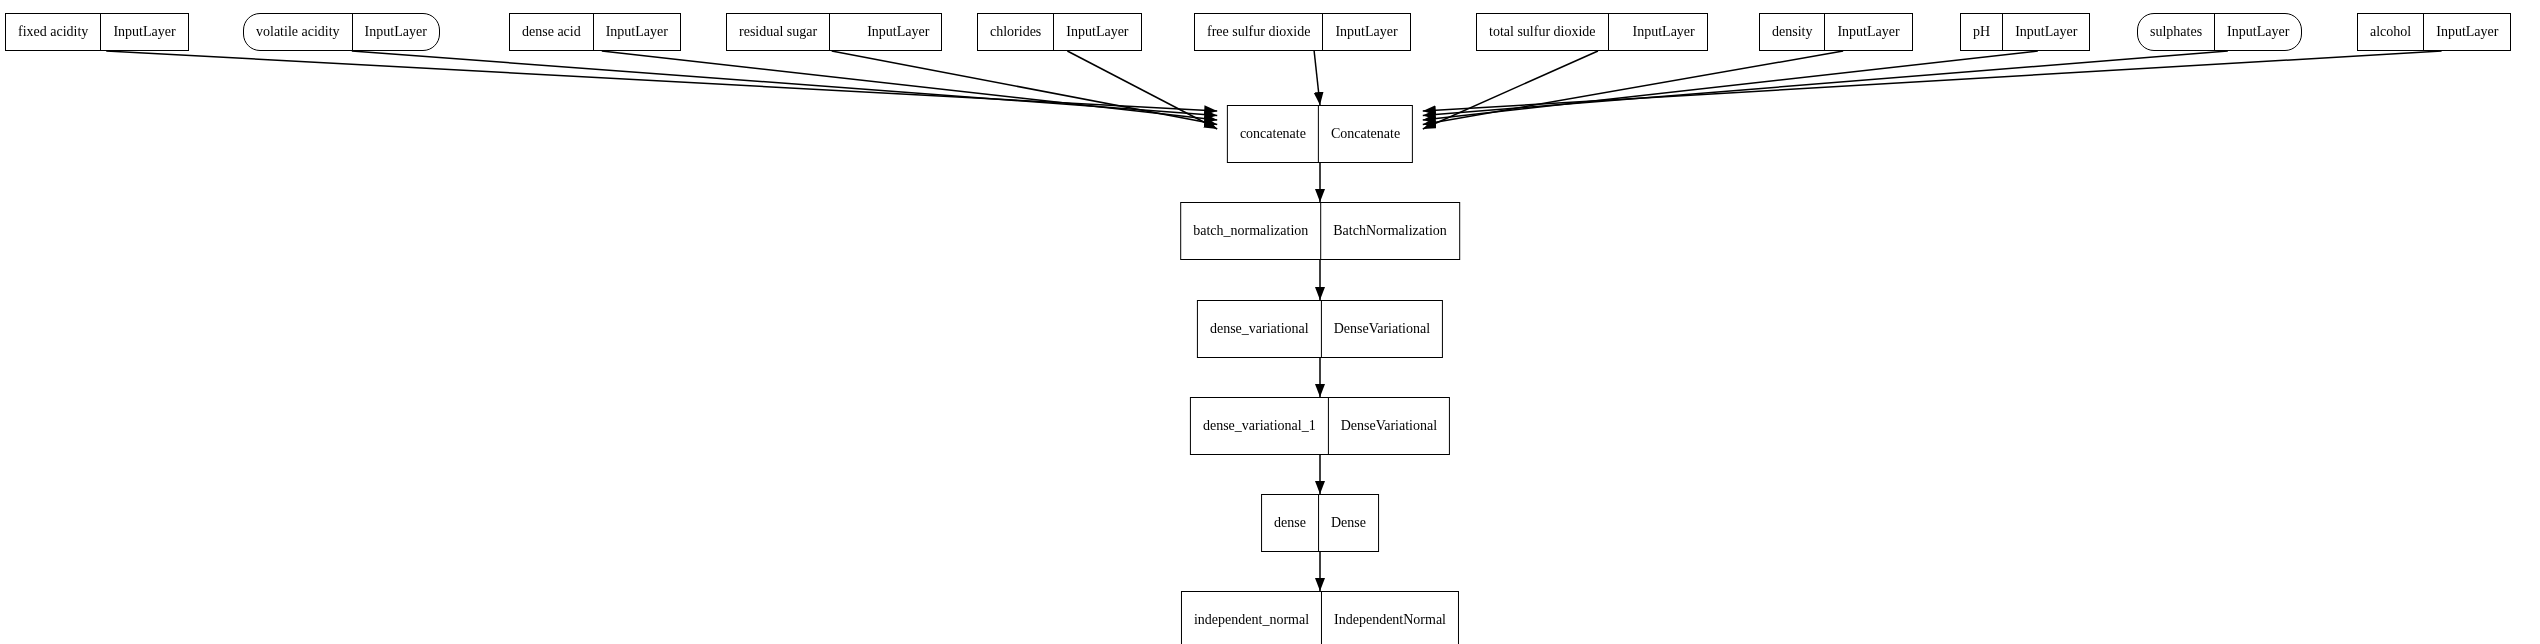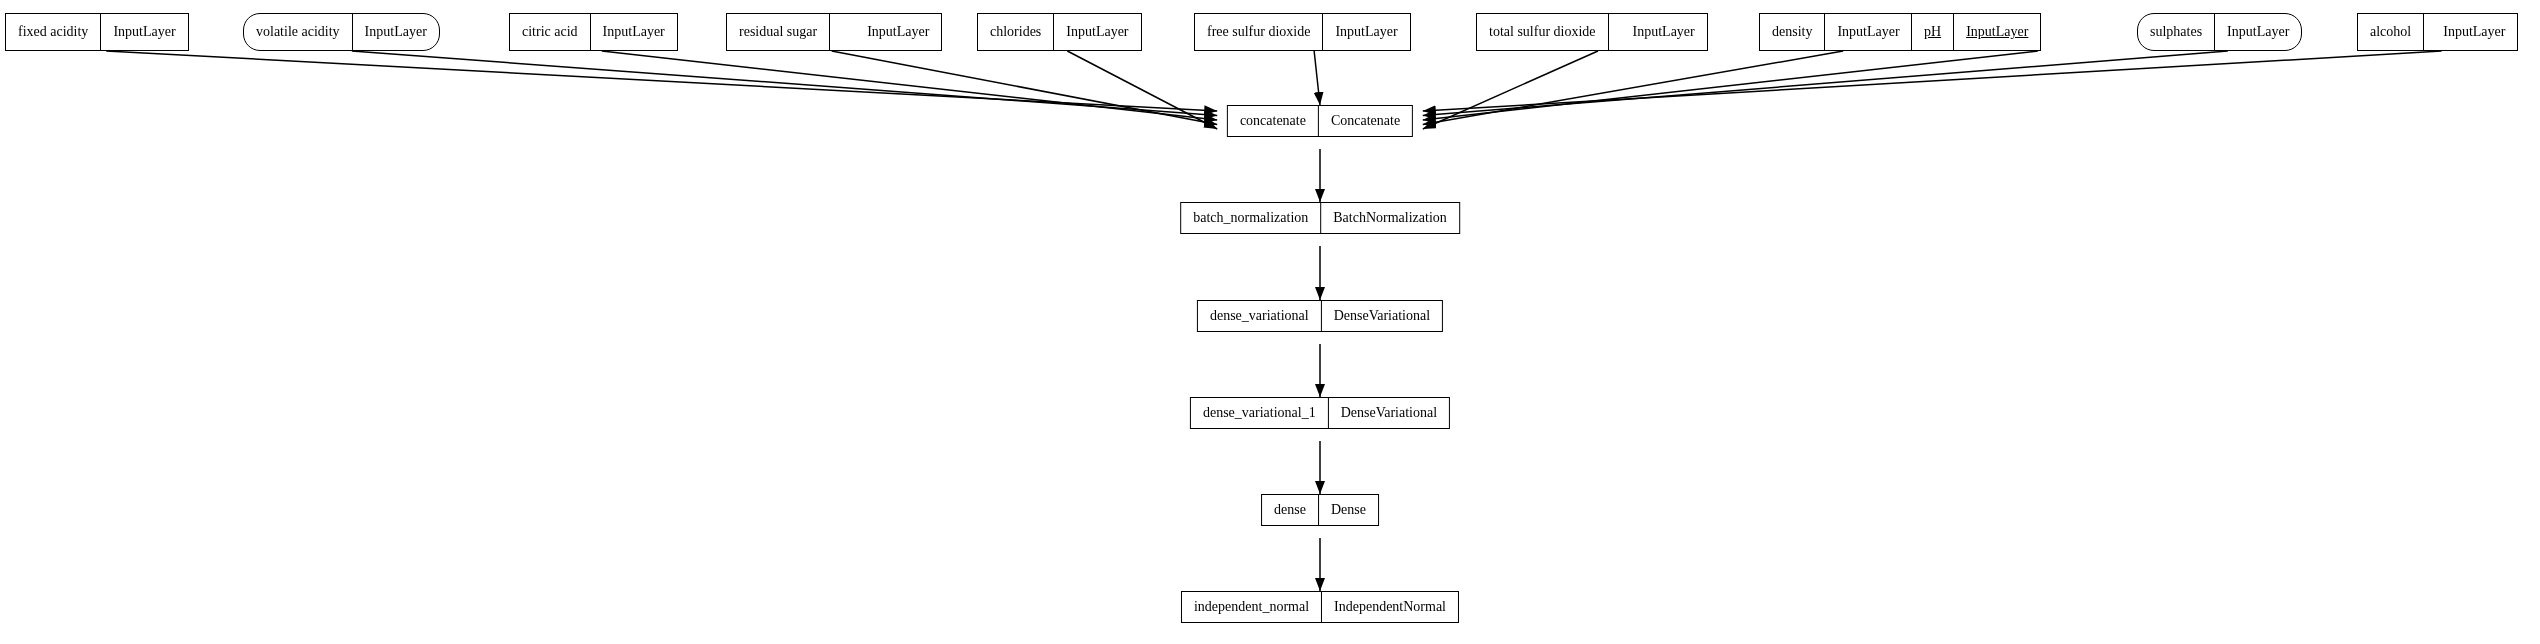--- a/index.html
+++ b/index.html
@@ -30,21 +30,21 @@
     display: flex;
     align-items: stretch;
     background: #ffffff;
     border: 1.5px solid #000000;
     box-sizing: border-box;
     white-space: nowrap;
     font-size: 14px;
     color: #000000;
   }
   .input-node { height: 38px; }
-  .stack-node { height: 32px; transform: translateX(-50%); }
+  .stack-node { height: 58px; transform: translateX(-50%); }
   .node .cell {
     display: flex;
     align-items: center;
     padding: 0 12px;
   }
   .node .cell.name {
     border-right: 1.5px solid #000000;
   }
 </style>
 </head>
@@ -78,21 +78,21 @@
 
   <div class="node input-node" style="left:5px;   top:13px;">
     <span class="cell name">fixed acidity</span>
     <span class="cell type">InputLayer</span>
   </div>
   <div class="node input-node" style="left:243px; top:13px;border-radius:17px;">
     <span class="cell name">volatile acidity</span>
     <span class="cell type">InputLayer</span>
   </div>
   <div class="node input-node" style="left:509px; top:13px;">
-    <span class="cell name">citric acid</span>
+    <span class="cell name">dense acid</span>
     <span class="cell type">InputLayer</span>
   </div>
   <div class="node input-node" style="left:726px; top:13px;gap:25px;">
     <span class="cell name">residual sugar</span>
     <span class="cell type">InputLayer</span>
   </div>
   <div class="node input-node" style="left:977px; top:13px;justify-content:center;">
     <span class="cell name">chlorides</span>
     <span class="cell type">InputLayer</span>
   </div>
@@ -101,29 +101,29 @@
     <span class="cell type">InputLayer</span>
   </div>
   <div class="node input-node" style="left:1476px; top:13px;gap:12px;">
     <span class="cell name">total sulfur dioxide</span>
     <span class="cell type">InputLayer</span>
   </div>
   <div class="node input-node" style="left:1759px; top:13px;">
     <span class="cell name">density</span>
     <span class="cell type">InputLayer</span>
   </div>
-  <div class="node input-node" style="left:1911px; top:13px;text-decoration:underline;">
+  <div class="node input-node" style="left:1960px; top:13px;">
     <span class="cell name">pH</span>
     <span class="cell type">InputLayer</span>
   </div>
   <div class="node input-node" style="left:2137px; top:13px;border-radius:17px;">
     <span class="cell name">sulphates</span>
     <span class="cell type">InputLayer</span>
   </div>
-  <div class="node input-node" style="left:2357px; top:13px;gap:7px;">
+  <div class="node input-node" style="left:2357px; top:13px;">
     <span class="cell name">alcohol</span>
     <span class="cell type">InputLayer</span>
   </div>
 
   <div class="node stack-node" style="left:1320px; top:105px;">
     <span class="cell name">concatenate</span>
     <span class="cell type">Concatenate</span>
   </div>
   <div class="node stack-node" style="left:1320px; top:202px;">
     <span class="cell name">batch_normalization</span>

